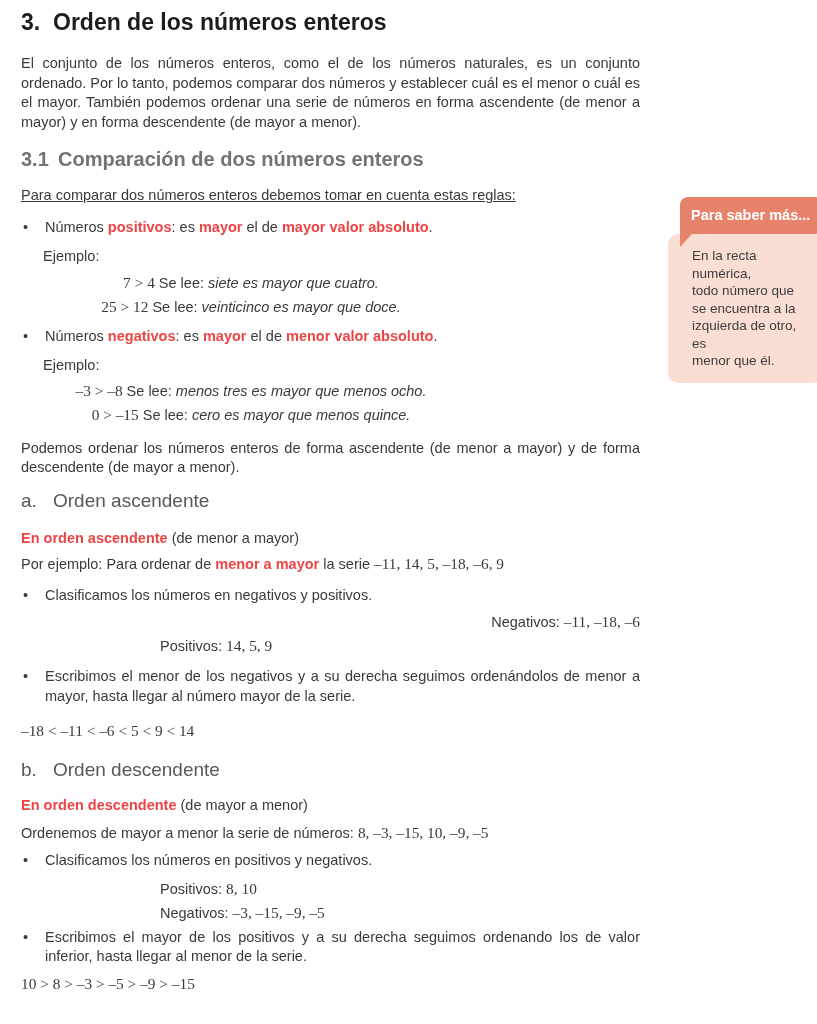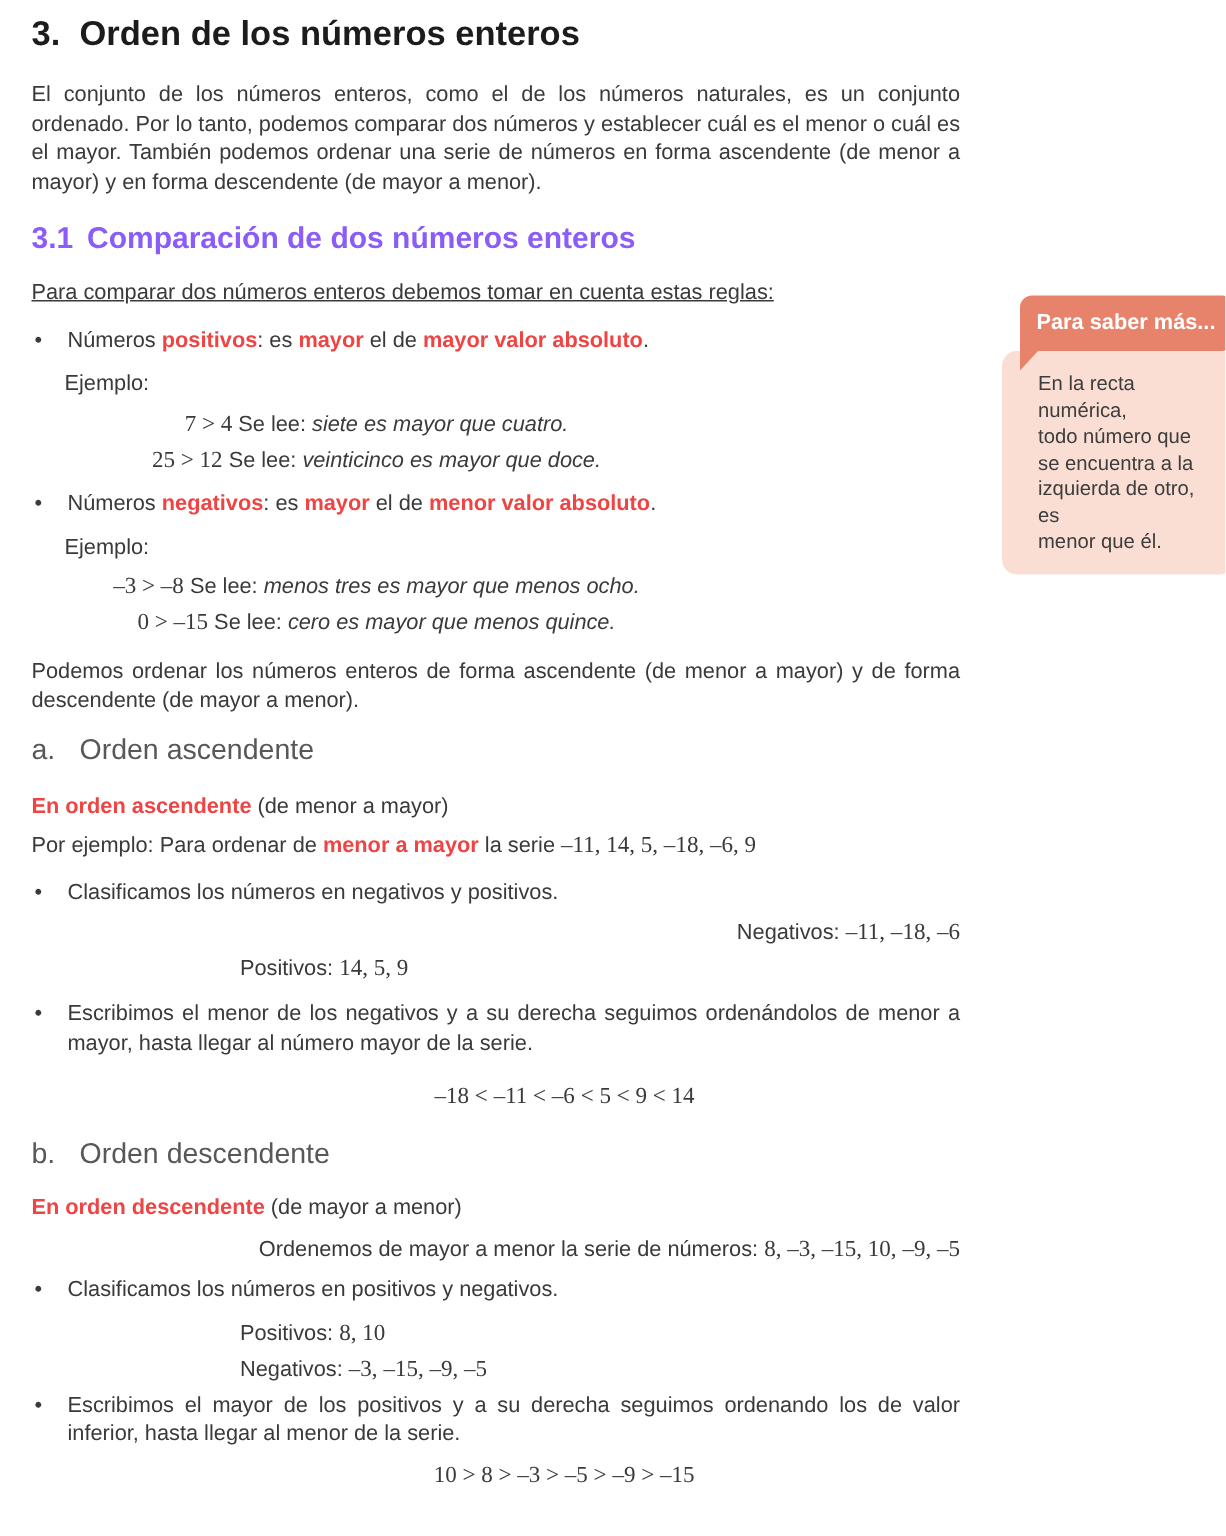--- a/index.html
+++ b/index.html
@@ -10,42 +10,42 @@
     font-family:"Liberation Sans","DejaVu Sans",sans-serif;
     color:#3a3a3a;
     overflow:hidden;
   }
   .main{position:absolute;left:21px;top:0;width:619px;}
   .main > *{margin:0;}
 
   
   .h1{display:flex;font-size:23px;line-height:28px;font-weight:bold;color:#1c1c1c;margin-top:8px;}
   .h1 .hnum{flex:0 0 32px;}
-  .h2{display:flex;font-size:20px;line-height:26px;font-weight:bold;color:#8b5cf6;}
+  .h2{display:flex;font-size:20px;line-height:26px;font-weight:bold;color:#737373;}
   .h2 .hnum{flex:0 0 37px;}
   .h3{display:flex;font-size:19px;line-height:24px;font-weight:400;color:#58585b;}
   .h3 .hnum{flex:0 0 32px;}
 
   
   .body{font-size:14.5px;line-height:19.5px;color:#3a3a3a;}
   .just{text-align:justify;}
   .seg-b{font-weight:bold;color:#ef4444;}
   .seg-i{font-style:italic;}
   .seg-m{font-family:"Liberation Serif","DejaVu Serif",serif;font-size:1.06em;}
 
   
   .bullet{display:flex;}
   .bullet .dot{flex:0 0 22px;padding-left:2px;}
   .bullet .btxt{flex:1;}
 
   .indent1{padding-left:22px;}
 
   
   .exline{width:460px;text-align:center;line-height:23px;}
-  .resline{width:442px;text-align:right;line-height:23px;}
+  .resline{width:442px;text-align:left;line-height:23px;}
   .groupline{margin-left:139px;line-height:23px;}
 
   
   .callout{position:absolute;left:668px;top:197px;width:155px;}
   .callout-header{
     position:relative;z-index:2;
     margin-left:12px;
     border-radius:8px 8px 8px 0;
     color:#fff;font-weight:bold;font-size:14.5px;line-height:18px;
     padding:9px 8px 10px 11px;
@@ -129,21 +129,21 @@
     </div>
 
     <div class="body resline" style="margin-top:13px;"><span class="seg-m">–18 &lt; –11 &lt; –6 &lt; 5 &lt; 9 &lt; 14</span></div>
 
     <h3 class="h3" style="margin-top:15px;">
       <span class="hnum">b.</span>
       <span>Orden descendente</span>
     </h3>
 
     <p class="body" style="margin-top:14px;"><span class="seg-b">En orden descendente</span><span> (de mayor a menor)</span></p>
-    <p class="body" style="margin-top:7px;text-align:right;"><span>Ordenemos de mayor a menor la serie de números: </span><span class="seg-m">8, –3, –15, 10, –9, –5</span></p>
+    <p class="body" style="margin-top:7px;"><span>Ordenemos de mayor a menor la serie de números: </span><span class="seg-m">8, –3, –15, 10, –9, –5</span></p>
 
     <div class="bullet body" style="margin-top:8px;">
       <span class="dot">•</span>
       <span class="btxt"><span>Clasificamos los números en positivos y negativos.</span></span>
     </div>
 
     <div class="body groupline" style="margin-top:6px;"><span>Positivos: </span><span class="seg-m">8, 10</span></div>
     <div class="body groupline"><span>Negativos: </span><span class="seg-m">–3, –15, –9, –5</span></div>
 
     <div class="bullet body" style="margin-top:3px;">

